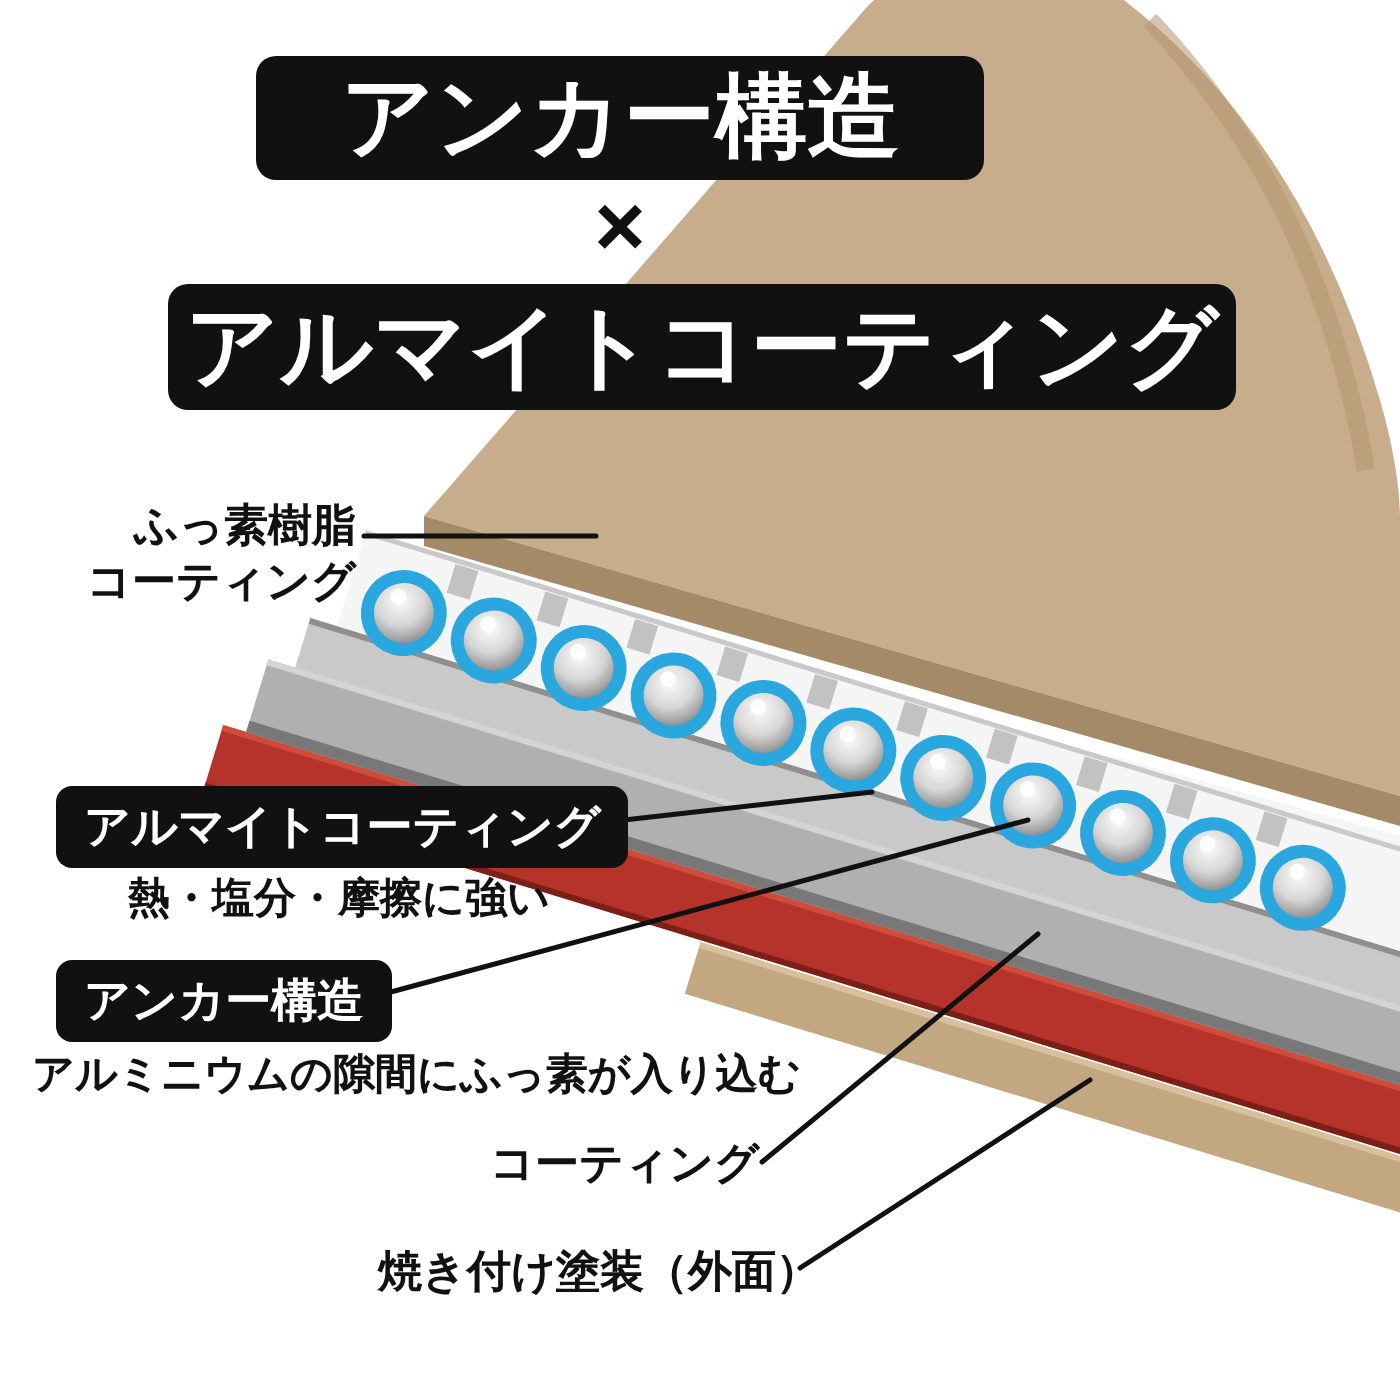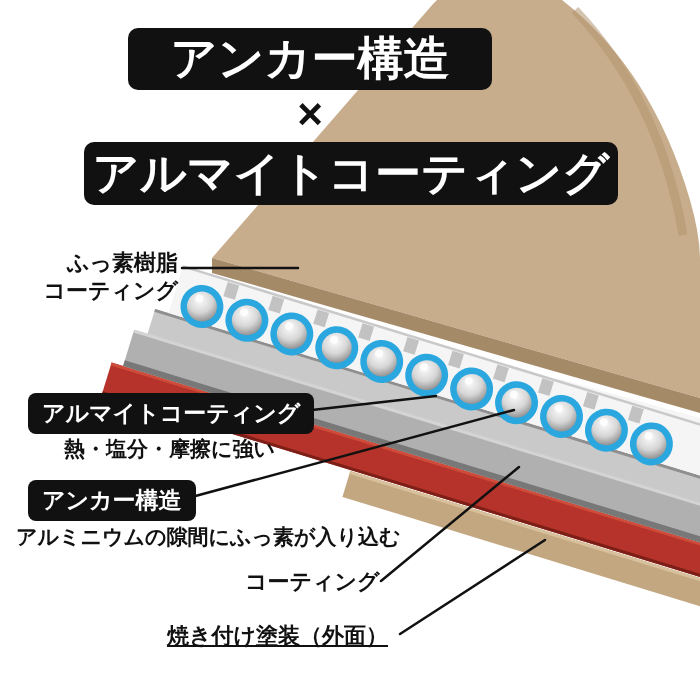--- a/index.html
+++ b/index.html
@@ -28,21 +28,21 @@
     white-space:nowrap;display:inline-block;
   }
   #badge-alumite{left:28px;top:393px;}
   #badge-anchor{left:28px;top:480px;}
   .desc{color:var(--text_dark,#111111);font-size:21px;font-weight:bold;white-space:nowrap;}
   #desc-alumite{left:44px;top:435px;margin-left:20px;}
   #desc-anchor{left:16px;top:523px;}
   .lbl{color:var(--text_dark,#111111);font-size:22px;font-weight:bold;white-space:nowrap;}
   #lbl-fluorine{left:28px;top:249px;width:150px;text-align:right;line-height:28px;white-space:normal;}
   #lbl-aluminum{left:245px;top:567px;}
-  #lbl-paint{left:167px;top:621px;text-decoration:underline;}
+  #lbl-paint{left:189px;top:621px;}
   
   .f-slab{fill:var(--tan,#c7ad8c);}
   .f-slabedge{fill:var(--tan_dark,#a58a68);}
   .f-white{fill:var(--white_layer,#f5f5f5);}
   .f-lgray{fill:var(--alumite_gray,#c9c9c9);}
   .f-gray{fill:var(--aluminum_gray,#b0b0b0);}
   .f-red{fill:var(--red,#b5332a);}
   .f-tanb{fill:var(--bottom_tan,#c3a781);}
   .f-blue{fill:var(--sphere_blue,#2aa7df);}
   .s-line{stroke:var(--line,#111111);stroke-width:2.5;stroke-linecap:round;fill:none;}

